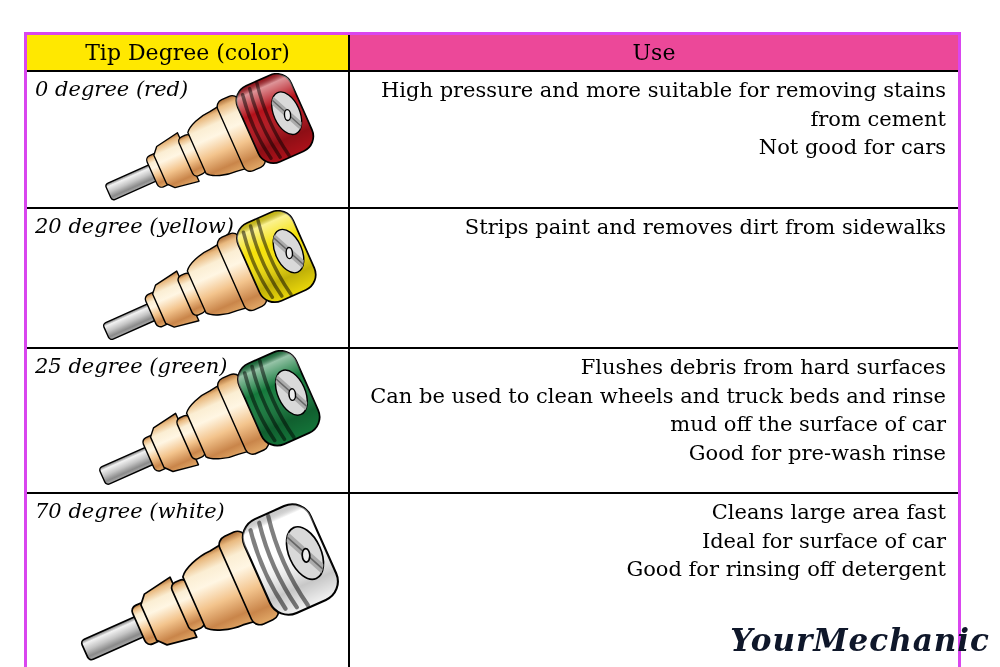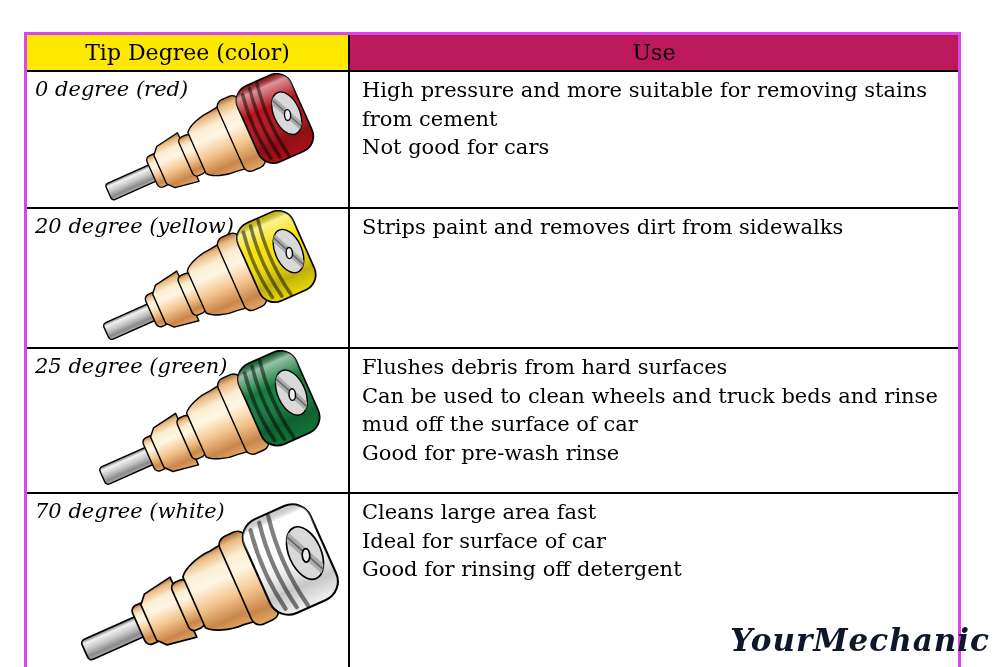--- a/index.html
+++ b/index.html
@@ -18,21 +18,21 @@
   }
   .cell{box-sizing:border-box;position:relative;overflow:hidden;}
   .col2{border-left:2px solid #000;}
   .data-row-top{border-top:2px solid #000;}
   .header-cell{
     display:flex;align-items:center;justify-content:center;
     font-size:22px;
   }
   .tip-cell{padding:5px 8px;font-style:italic;}
   .tip-label{font-size:21px;display:inline-block;}
-  .use-cell{padding:4px 12px;}
+  .use-cell{padding:4px 12px;text-align:right;}
   .use-cell p{margin:0;font-size:21px;line-height:28.5px;max-width:590px;}
   .nozzle-wrap{
     position:absolute;right:0px;top:1px;bottom:1px;width:278px;
   }
   .nozzle-wrap svg{width:100%;height:100%;display:block;}
   .watermark{
     position:absolute;right:10px;top:622px;
     font-size:31px;font-style:italic;font-weight:bold;
     color:#0f172a;letter-spacing:1px;
   }
@@ -90,21 +90,21 @@
       </g>
     </g>
   </defs>
 </svg>
 
 <div class="tip-table">
 
   <div class="cell header-cell" style="background-color: rgb(255, 232, 0);">
     <span>Tip Degree (color)</span>
   </div>
-  <div class="cell header-cell col2" style="background-color: #be185d;">
+  <div class="cell header-cell col2" style="background-color: #ec4899;">
     <span>Use</span>
   </div>
 
   <div class="cell tip-cell data-row-top">
     <span class="tip-label">0 degree (red)</span>
     <div class="nozzle-wrap" data-orifice="dot" style="color: rgb(181, 18, 27);">
       <svg viewBox="0 0 330 195" preserveAspectRatio="xMidYMid meet">
           <use href="#nozzleShape"></use>
         </svg>
     </div>

